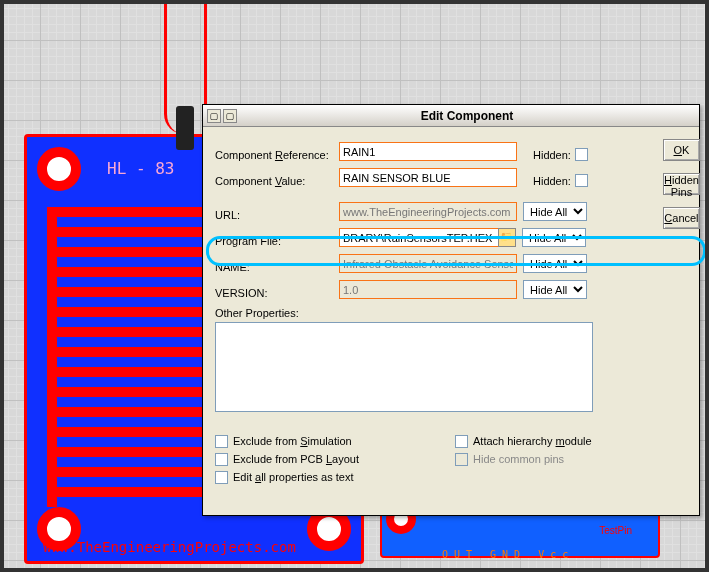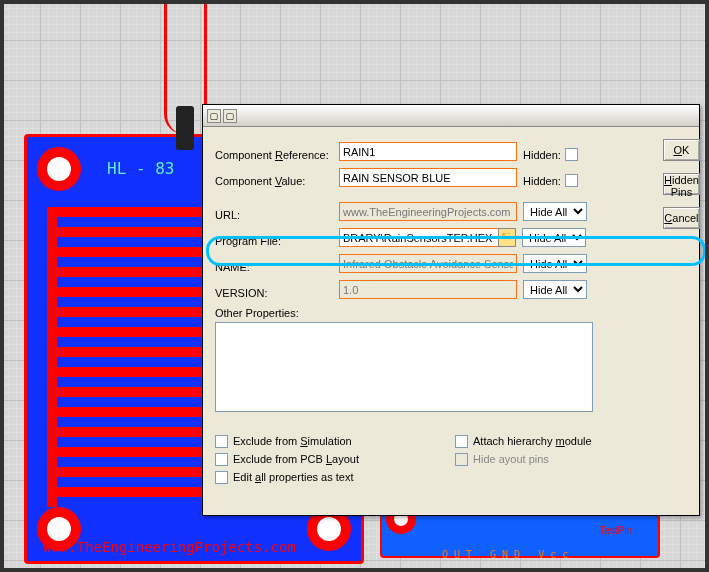--- a/index.html
+++ b/index.html
@@ -38,21 +38,21 @@
   background: #fff;
   border: 10px solid #ff0000;
 }
 .pcb .hole.tl { top: 10px; left: 10px; }
 .pcb .hole.tr { top: 10px; right: 10px; }
 .pcb .hole.bl { bottom: 10px; left: 10px; }
 .pcb .hole.br { bottom: 10px; right: 10px; }
 .pcb .label {
   position: absolute;
   top: 22px; left: 80px;
-  color: #5eead4;
+  color: #f9a8d4;
   font-family: monospace;
   font-size: 16px;
 }
 .pcb .url {
   position: absolute;
   bottom: 6px; left: 16px;
   color: #ff0000;
   font-family: monospace;
   font-size: 14px;
 }
@@ -116,21 +116,21 @@
 }
 .titlebar .title { flex:1; text-align:center; font-weight:bold; font-size:12px; }
 .body { display:flex; padding: 12px 10px 10px 12px; gap:8px; height: calc(100% - 22px); }
 .form { flex:1; }
 .side { width: 86px; display:flex; flex-direction:column; gap:12px; }
 .row { display:flex; align-items:flex-end; height: 22px; margin-bottom: 4px; }
 .row .lbl { width: 124px; font-size:11px; }
 .row .inp { flex: 0 0 178px; height: 19px; border:1px solid #f97316; background:#fff; padding:1px 3px; font-size:11px; }
 .row .inp.ro { background:#ece9d8; color:#777; }
 .row .visel { width:64px; height:19px; border:1px solid #7f9db9; background:#fff; margin-left:6px; font-size:11px; padding:0 2px; }
-.row .hidlbl { margin-left:6px; font-size:11px; }
+.row .hidlbl { margin-left:16px; font-size:11px; }
 .row .cb { width:13px;height:13px;border:1px solid #7f9db9;background:#fff;margin-left:4px; }
 .btn {
   height: 22px; border:1px solid #888; background:#ece9d8; font-size:11px;
   box-shadow: inset 1px 1px #fff, inset -1px -1px #aaa;
 }
 .other { margin-top:8px; }
 .other textarea { width:378px; height:90px; border:1px solid #7f9db9; background:#fff; resize:none; }
 .checks { margin-top: 18px; }
 .checks .crow { display:flex; gap:40px; align-items:center; height:18px; font-size:11px; }
 .checks .crow .c { display:flex; align-items:center; gap:5px; width:200px; }
@@ -186,20 +186,21 @@
 <div class="module">
   <div class="mh a"></div>
   <div class="mpins">OUT GND Vcc</div>
   <div class="tp">TestPin</div>
 </div>
 
 <div class="dialog">
   <div class="titlebar">
     <div class="tbtn">▢</div>
     <div class="tbtn">▢</div>
+    <div class="title">Edit Component</div>
   </div>
   <div class="body">
     <div class="form">
       <div class="row">
         <span class="lbl">Component <span class="u">R</span>eference:</span>
         <input class="inp" value="RAIN1" style="">
         <span class="hidlbl">Hidden:</span>
         <span class="cb"></span>
       </div>
       <div class="row">
@@ -247,21 +248,21 @@
               <span>Attach hierarchy <span class="u">m</span>odule</span>
             </span>
         </div>
         <div class="crow">
           <span class="c">
               <span class="ckbox"></span>
               <span>Exclude from PCB <span class="u">L</span>ayout</span>
             </span>
           <span class="c dis">
               <span class="ckbox" style="background:#ece9d8"></span>
-              <span>Hide ayout pins</span>
+              <span>Hide common pins</span>
             </span>
         </div>
         <div class="crow">
           <span class="c">
               <span class="ckbox"></span>
               <span>Edit <span class="u">a</span>ll properties as text</span>
             </span>
         </div>
       </div>
     </div>

